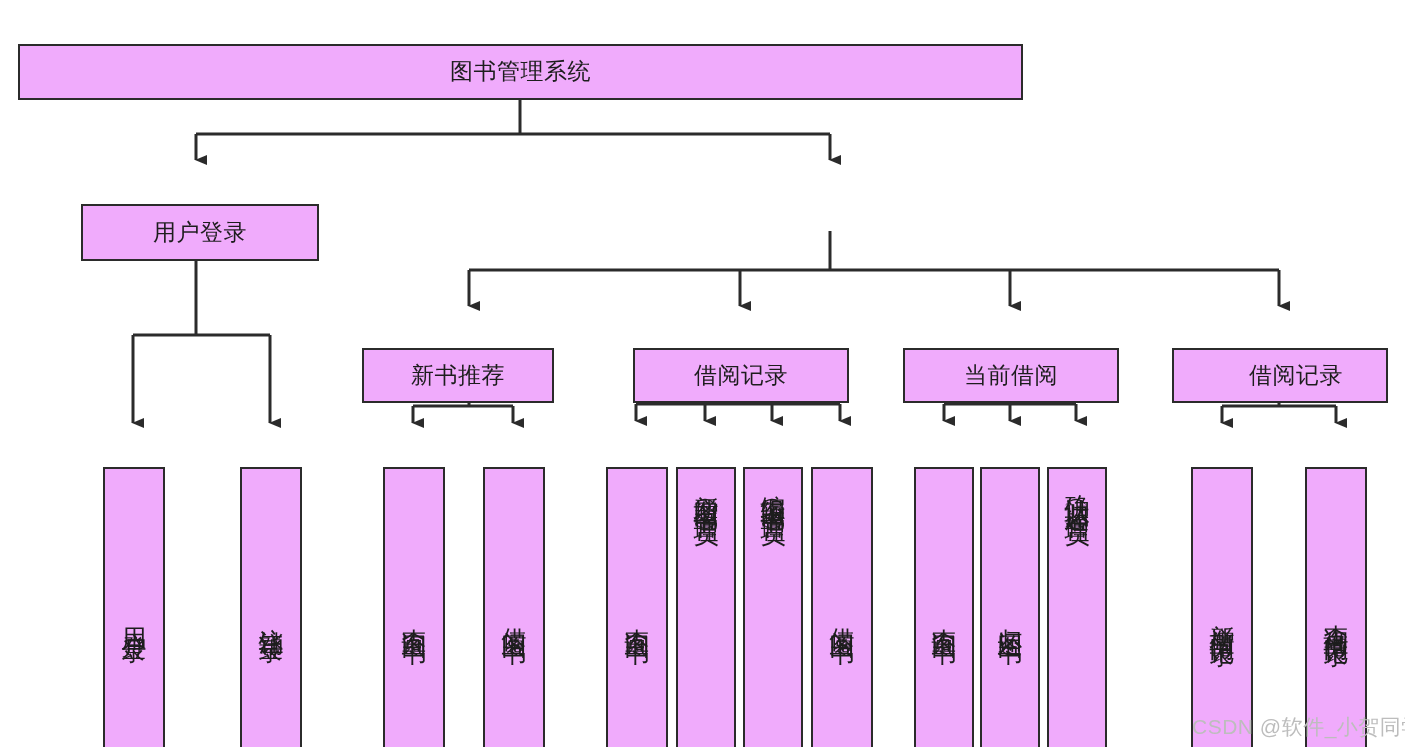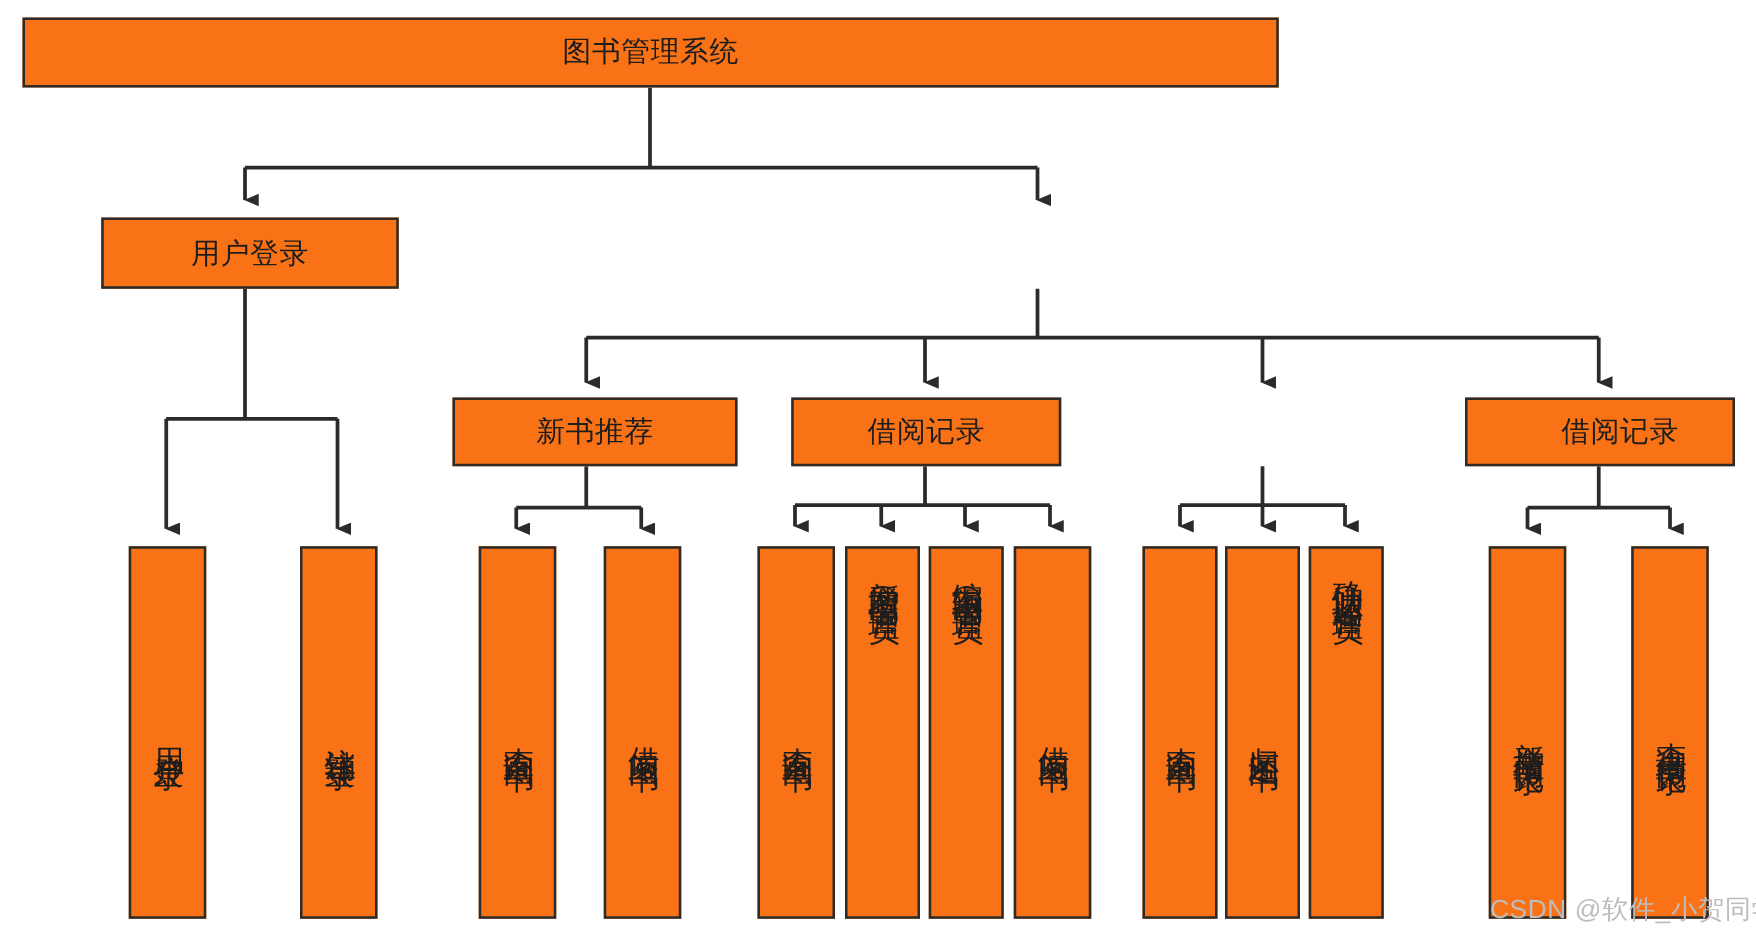--- a/index.html
+++ b/index.html
@@ -16,26 +16,27 @@
   }
   #wires{
     position:absolute;
     left:0;top:0;
     width:1405px;height:747px;
     pointer-events:none;
   }
   .node{
     position:absolute;
     box-sizing:border-box;
-    background:#f97316;
+    background:#f0abfc;
     border:2.5px solid #2b2b2b;
     display:flex;
     align-items:center;
     justify-content:center;
     z-index:2;
+    margin-top:30px;
   }
   .node .lbl{
     display:block;
     text-align:center;
     line-height:1.18;
     color:#1d1d1d;
     white-space:nowrap;
   }
   
   .node.horiz .lbl{
@@ -127,25 +128,28 @@
   </svg>
 
   <div class="node horiz" style="left:18px;top:14px;width:1005px;height:56px;">
     <span class="lbl">图书管理系统</span>
   </div>
 
   <div class="node horiz" style="left:81px;top:174px;width:238px;height:57px;">
     <span class="lbl">用户登录</span>
   </div>
 
-  <div class="node horiz" style="left:362px;top:318px;width:228px;height:55px;">
+  <div class="node horiz" style="left:362px;top:318px;width:192px;height:55px;">
     <span class="lbl">新书推荐</span>
   </div>
   <div class="node horiz" style="left:633px;top:318px;width:216px;height:55px;">
     <span class="lbl">借阅记录</span>
+  </div>
+  <div class="node horiz" style="left:903px;top:318px;width:216px;height:55px;">
+    <span class="lbl">当前借阅</span>
   </div>
   <div class="node horiz" style="left:1172px;top:318px;width:216px;height:55px;padding-left:32px;">
     <span class="lbl">借阅记录</span>
   </div>
 
   <div class="node vert mid" style="left:103px;top:437px;width:62px;height:298px;">
     <span class="lbl">用户登录</span>
   </div>
   <div class="node vert mid" style="left:240px;top:437px;width:62px;height:298px;">
     <span class="lbl">注销登录</span>

